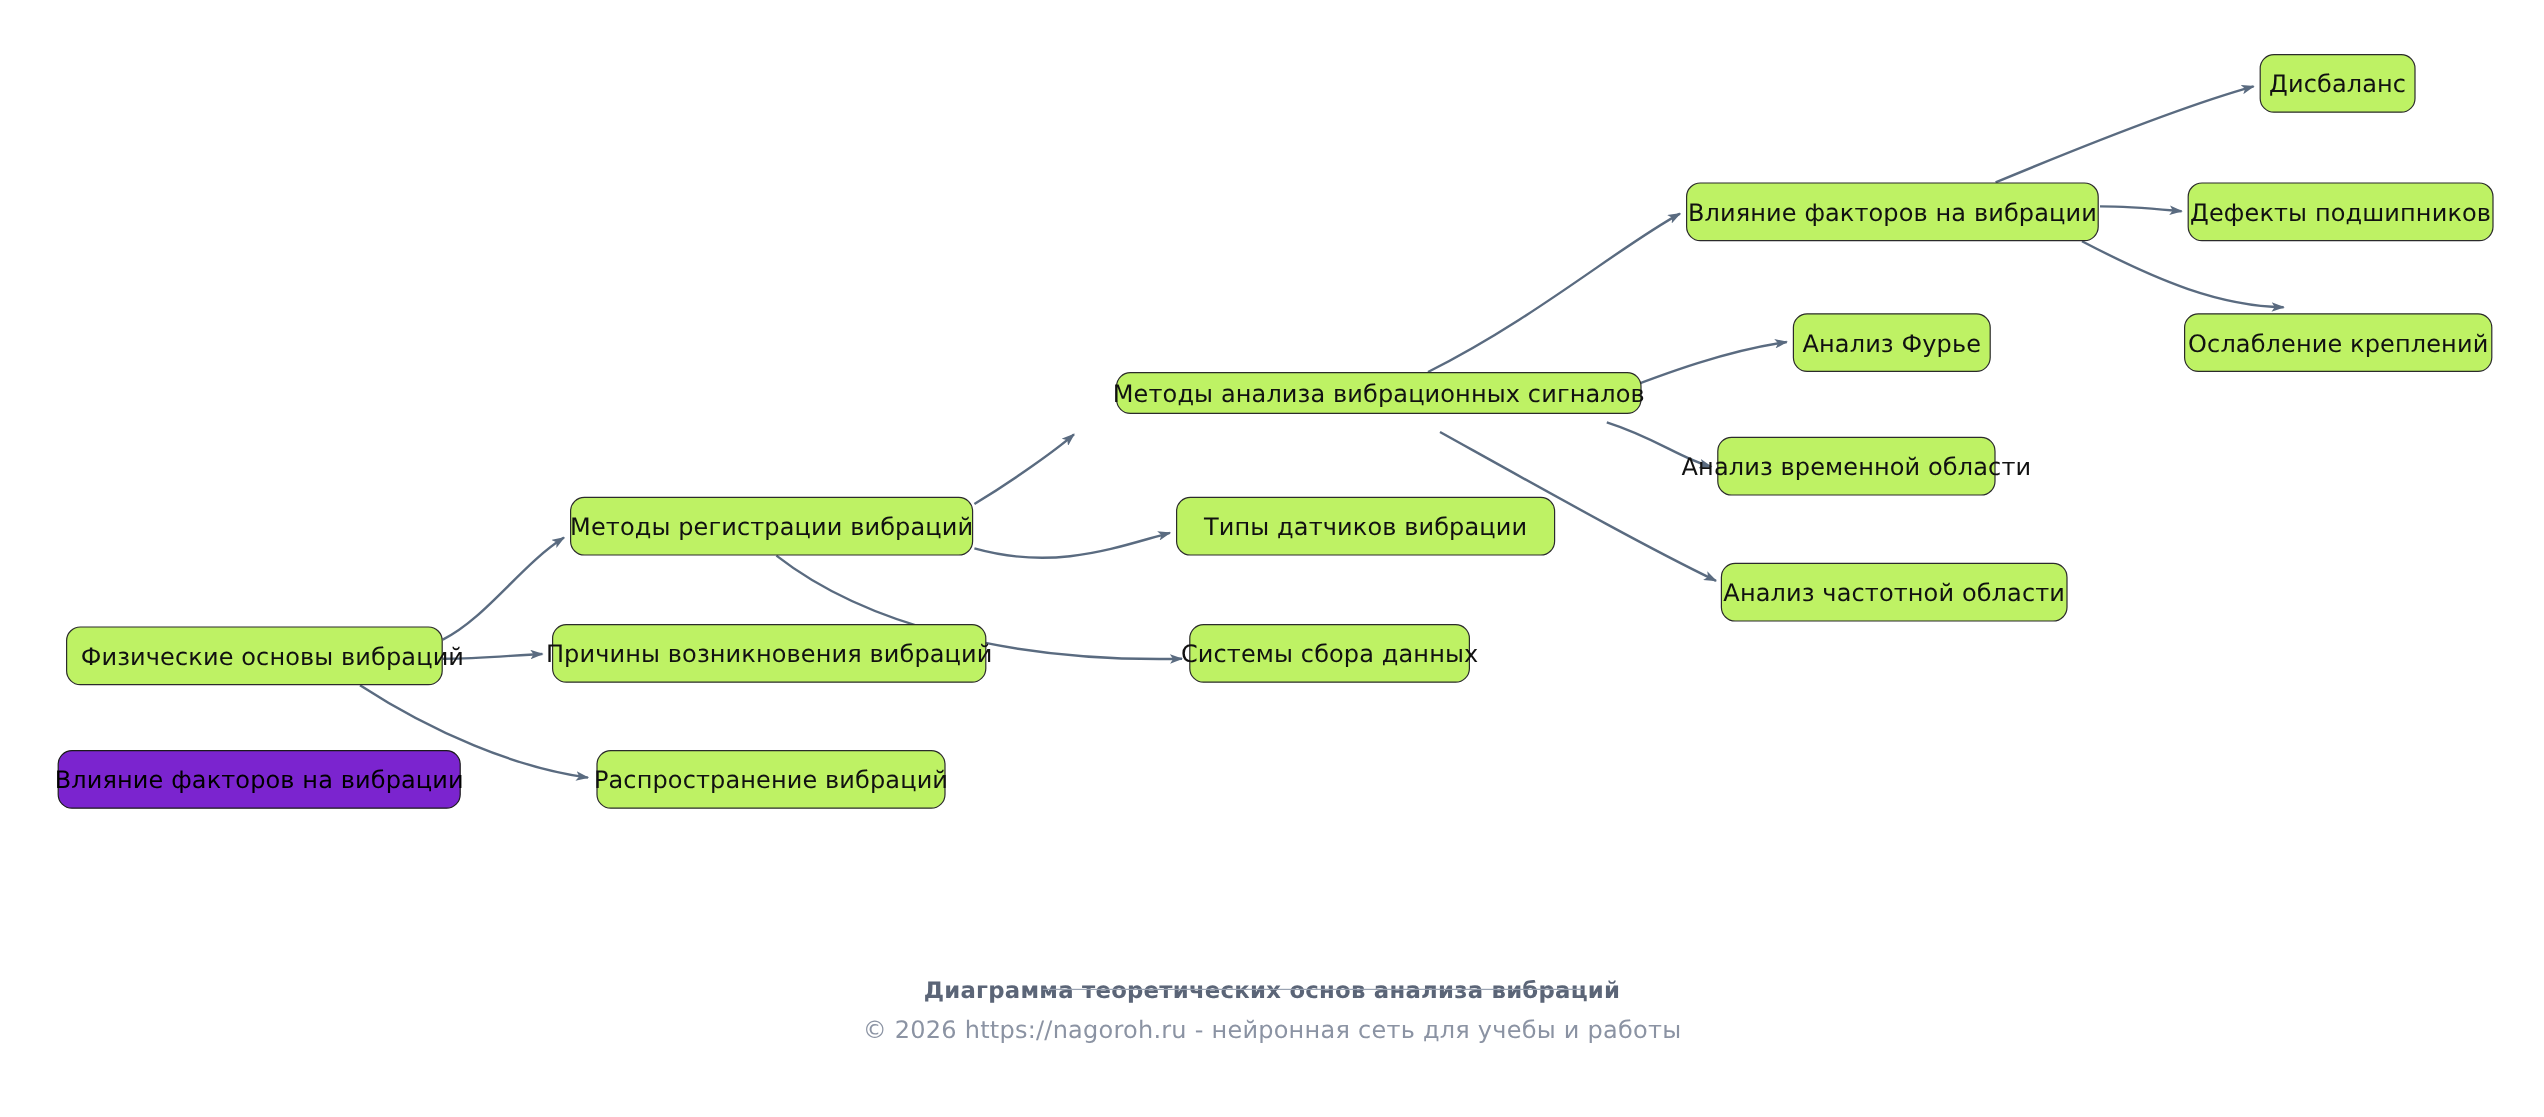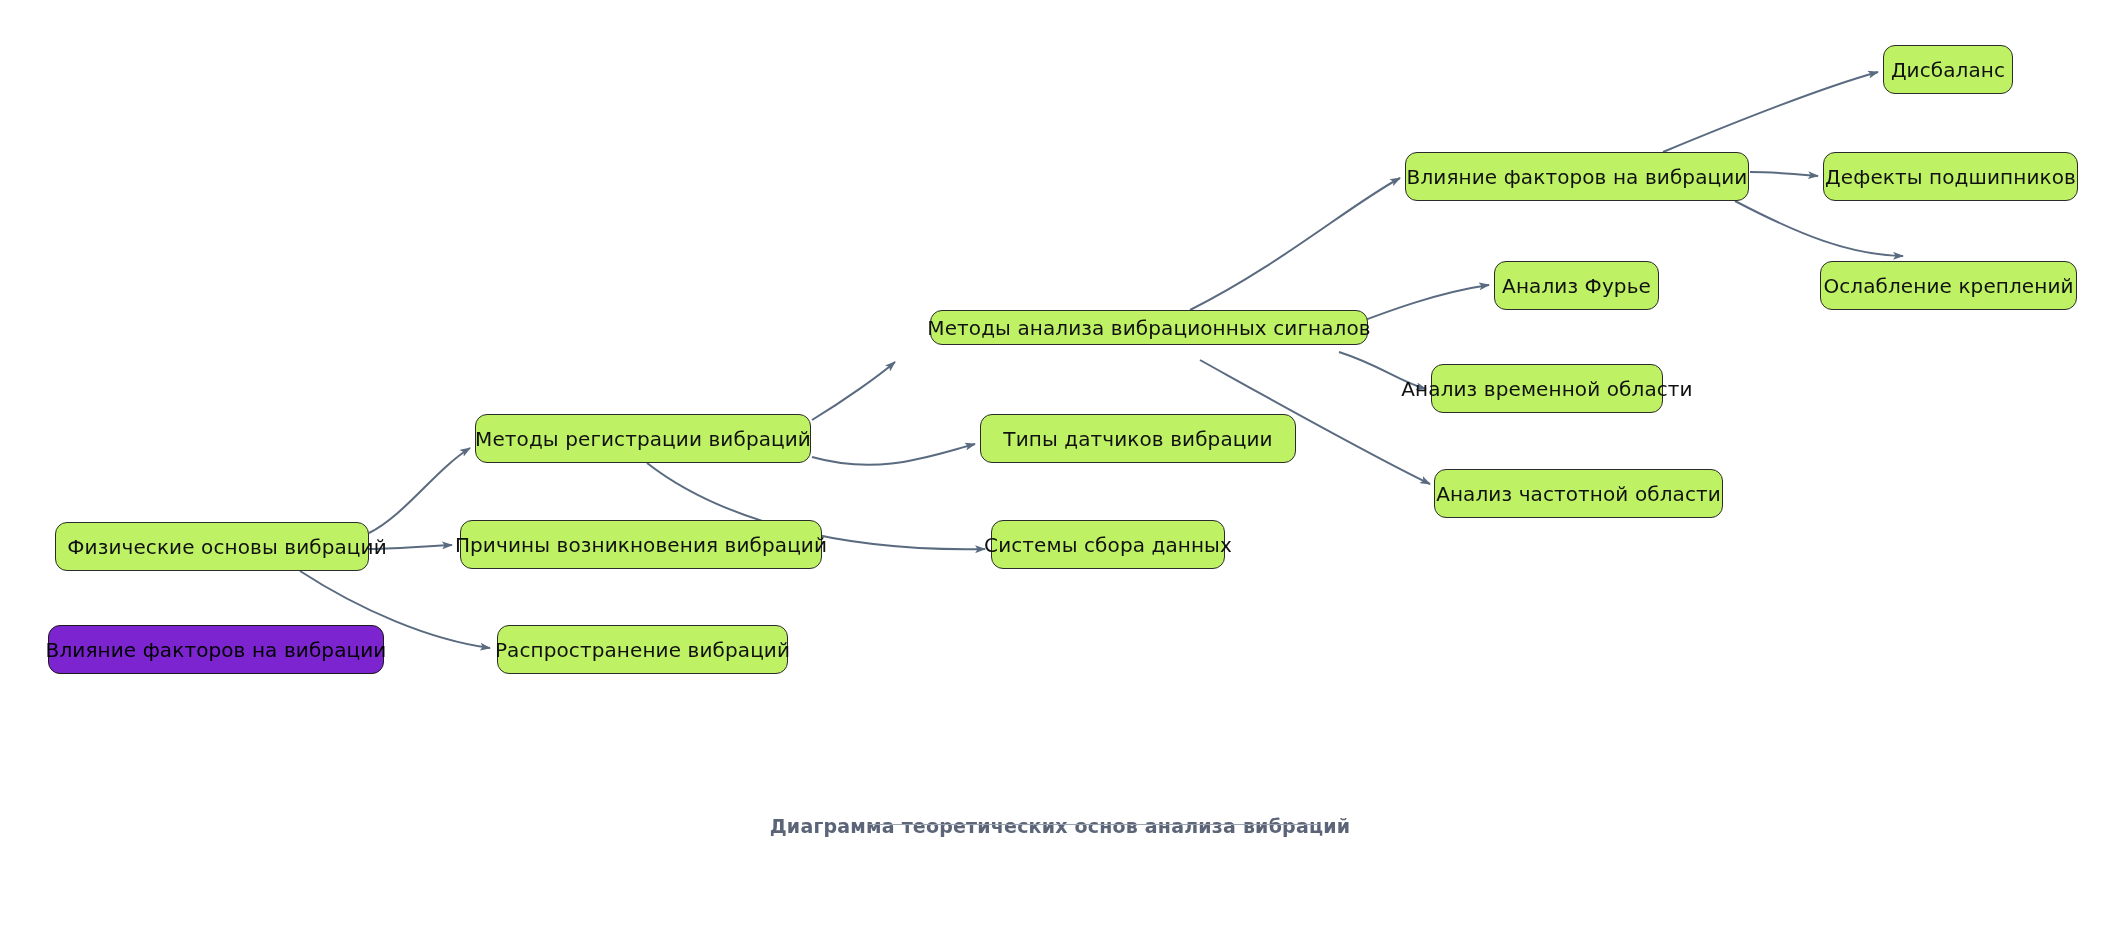--- a/index.html
+++ b/index.html
@@ -151,14 +151,17 @@
         <span>Ослабление креплений</span>
       </div>
     </div>
 
   <div class="caption" style="top:782px;margin-top:32px;">
     <span>Диаграмма теоретических основ анализа вибраций</span>
   </div>
 
   <div class="caption-rule" style="left:869px; top:824px; width:450px;"></div>
 
+  <div class="footer-note" style="top:846px;">
+    <span>© 2026 https://nagoroh.ru - нейронная сеть для учебы и работы</span>
+  </div>
 
 </div>
 
 </body></html>

